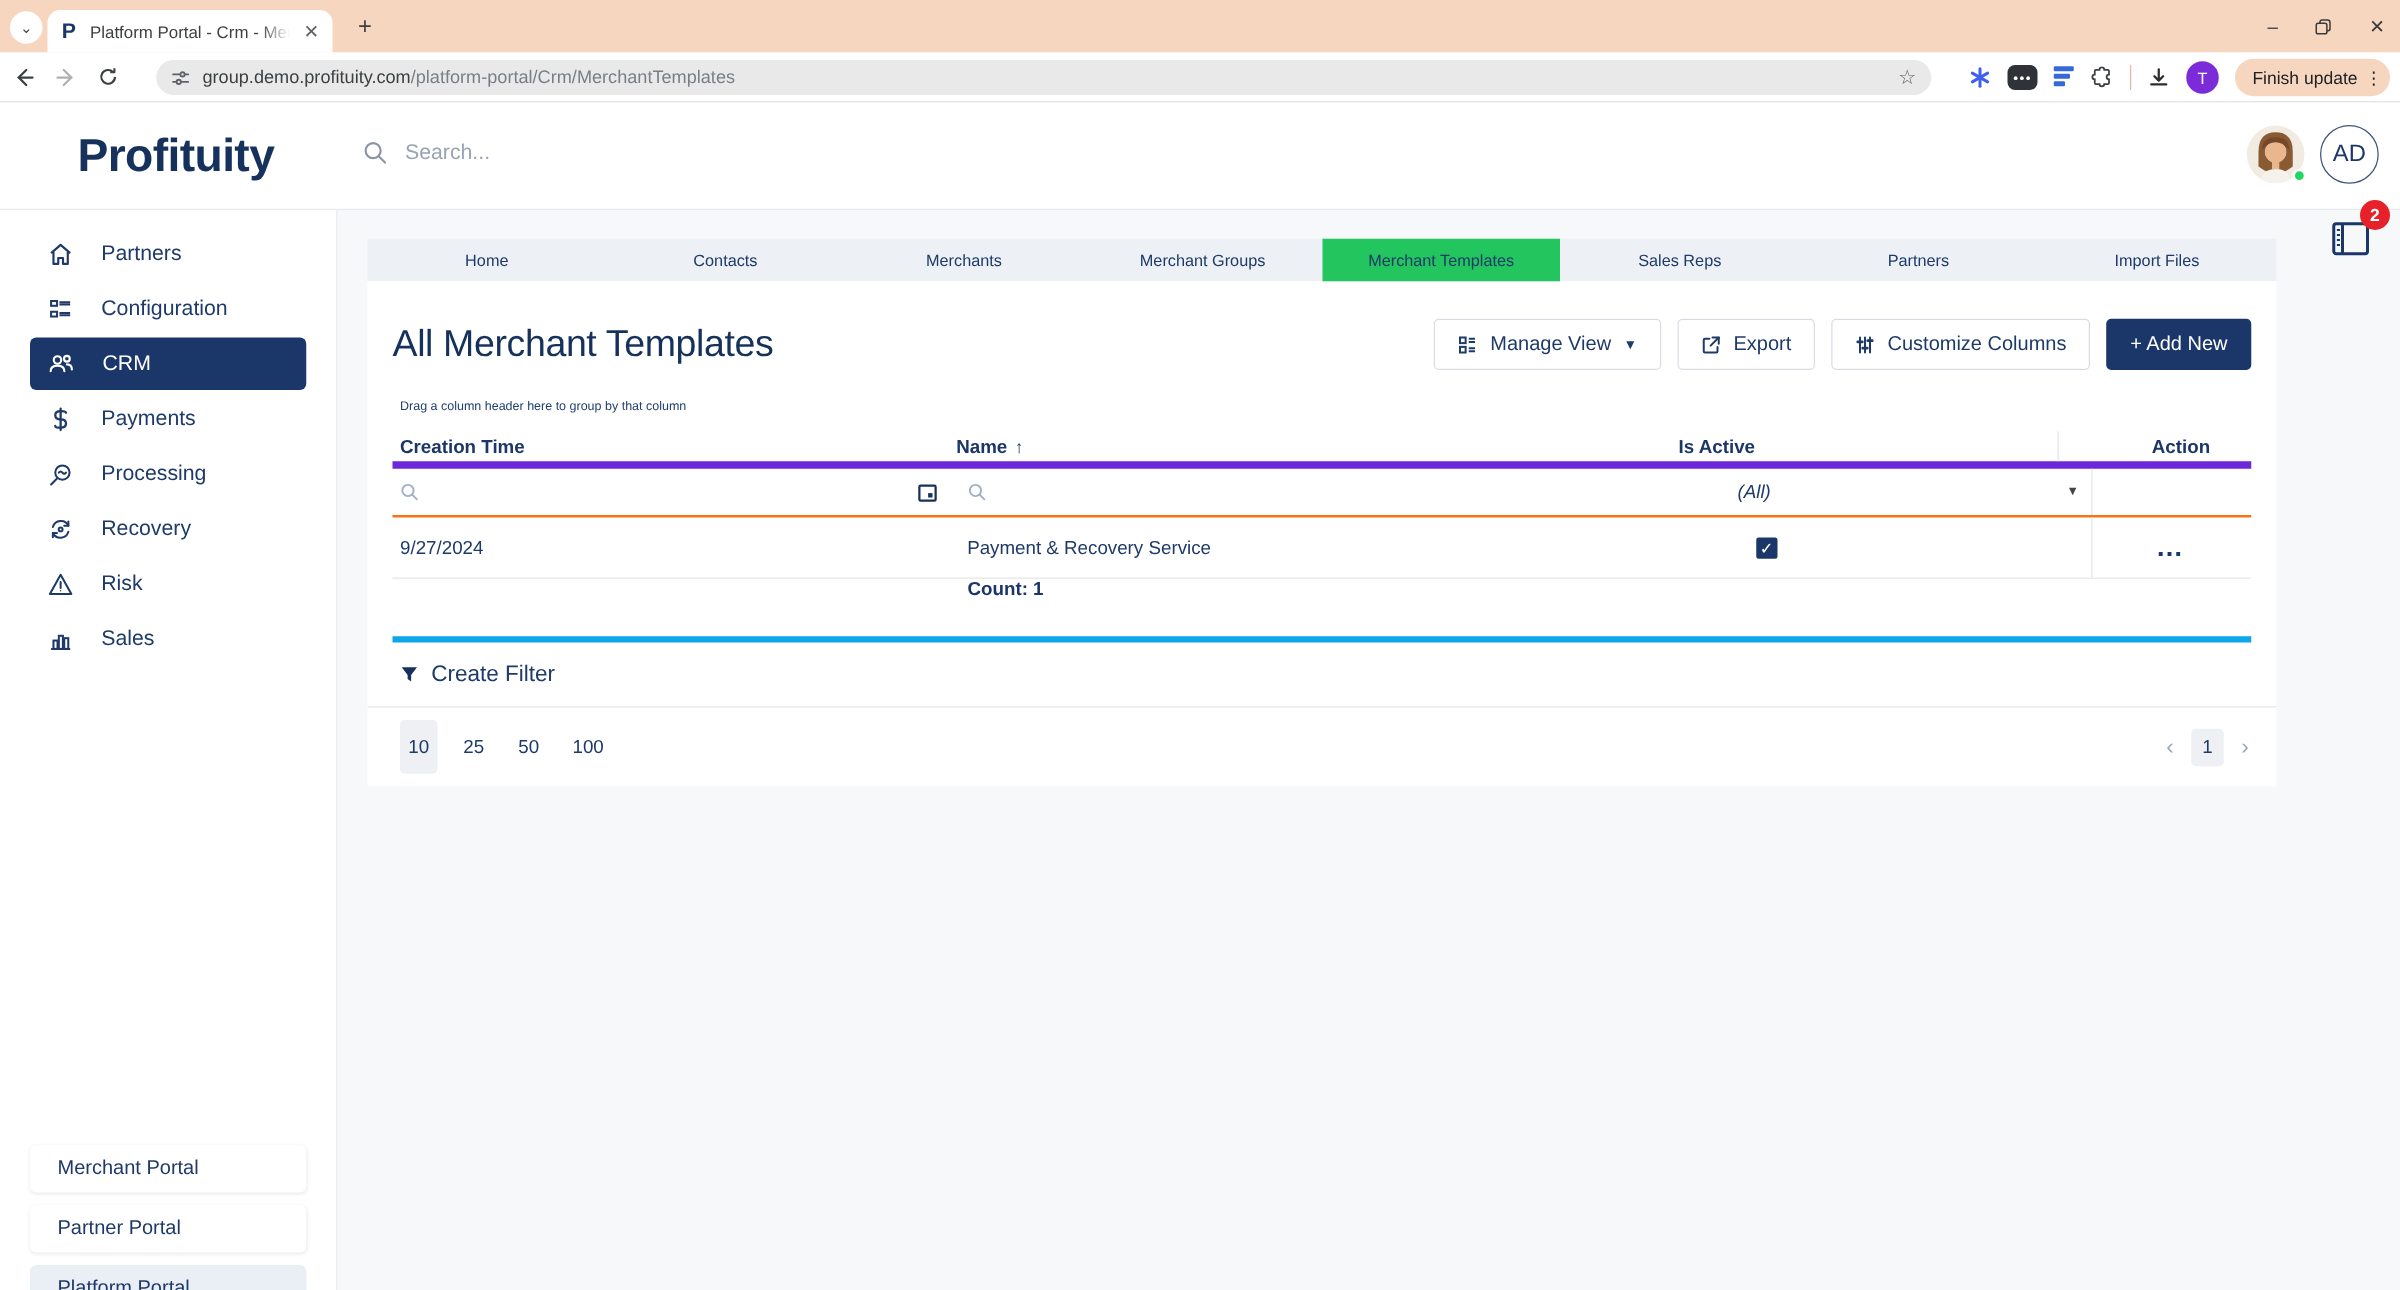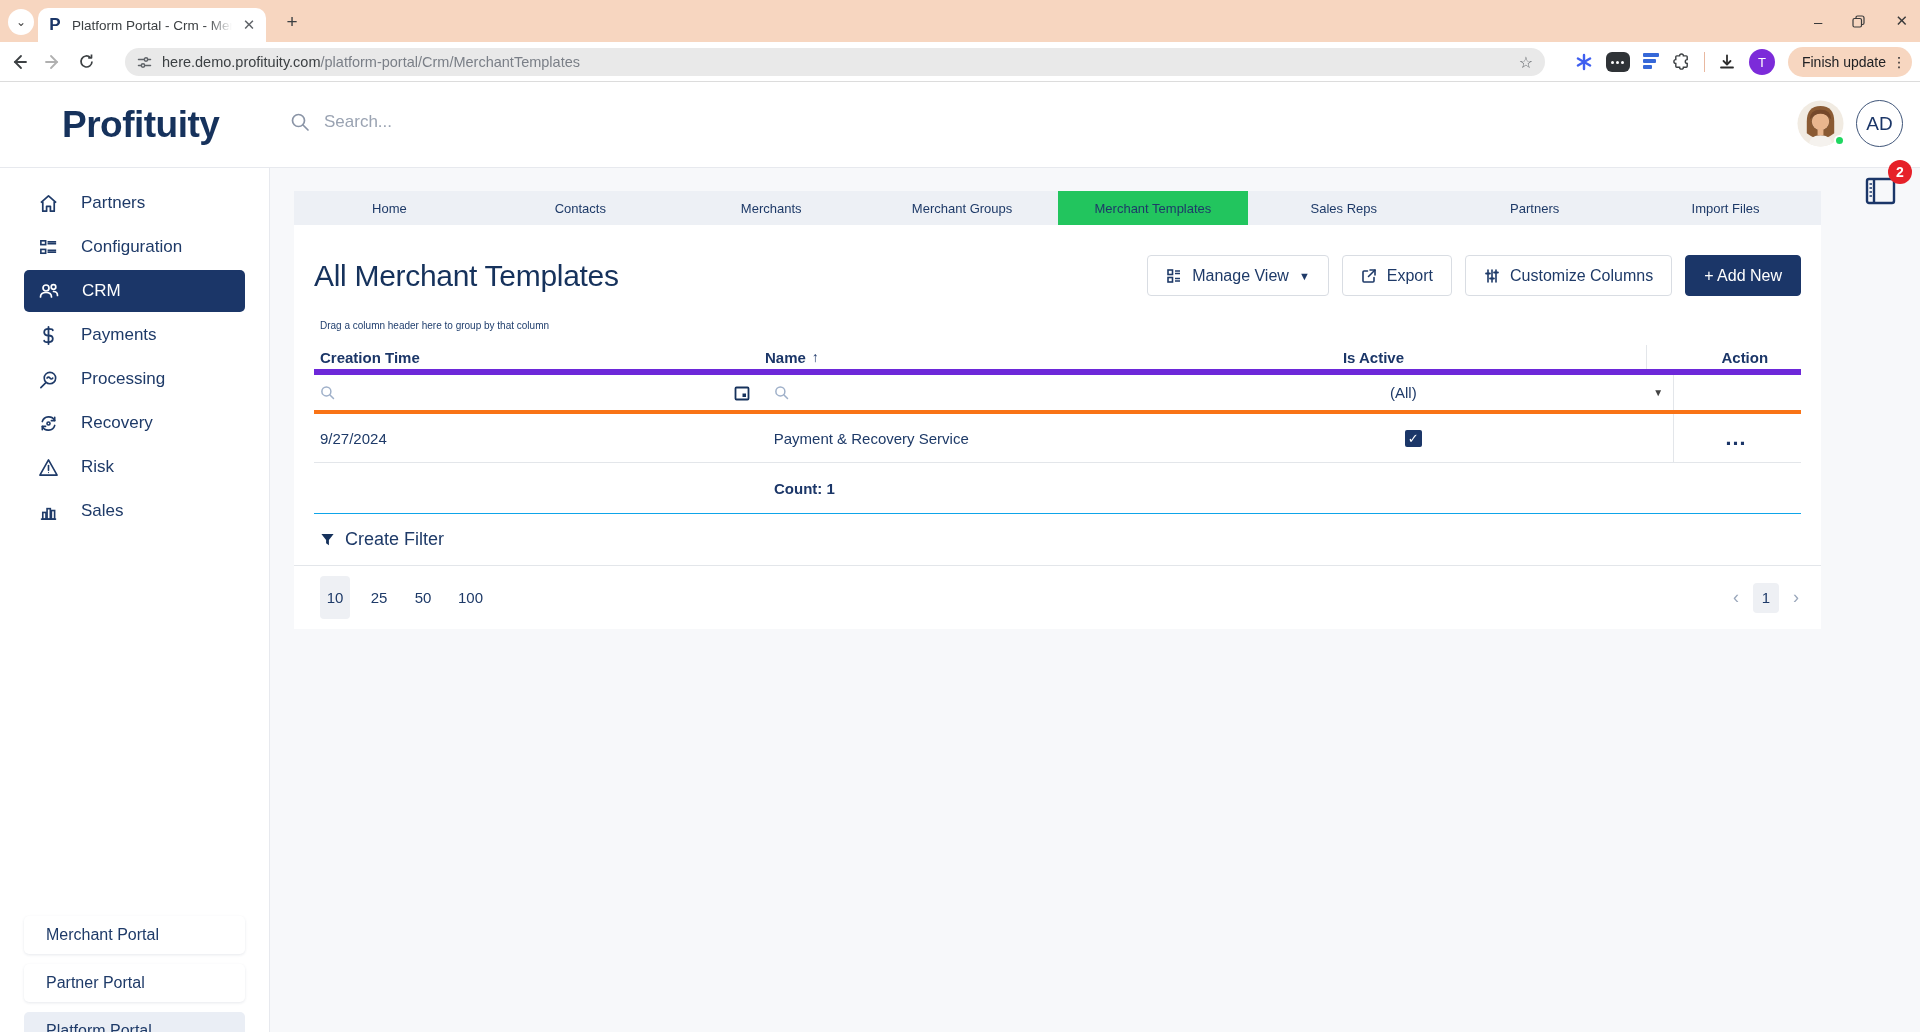--- a/index.html
+++ b/index.html
@@ -77,30 +77,30 @@
   .grid { margin:0 20px; }
   .grow { display:flex; align-items:center; }
   .c-ct { width:450px; padding-left:6px; }
   .c-name { width:390px; padding-left:10px; }
   .c-active { width:520px; text-align:center; justify-content:center; display:flex; align-items:center; }
   .c-action { width:127px; text-align:center; justify-content:center; display:flex; align-items:center; }
   .bl { border-left:1px solid #e3e6ea; align-self:stretch; }
   .grid-head { height:30px; border-bottom:6px solid #6d28d9; font-weight:bold; color:#1b3668; font-size:15px;gap:42px; }
   .grid-head .grow-cell { display:flex; align-items:center; gap:6px; }
   .sort-arrow { font-size:14px; font-weight:normal; }
-  .filter-row { height:39px; border-bottom:4px solid #f97316; }
+  .filter-row { height:39px; border-bottom:2px solid #f97316;font-style:italic; }
   .filter-cell { display:flex; align-items:center; gap:8px; }
   .spacer { flex:1; }
   .all-select { width:100%; display:flex; align-items:center; }
   .all-text { flex:1; text-align:center; font-size:15px; color:#1e3a68; }
   .dd-caret { font-size:10px; color:#444; padding-right:10px; }
   .data-row { height:49px; border-bottom:1px solid #e3e6ea; font-size:15px; color:#1e3a68; }
   .checkbox { width:17px; height:17px; background:#1b3668; border-radius:2px; color:#fff; font-size:13px; display:flex; align-items:center; justify-content:center; }
   .dots { color:#1b3668; font-size:22px; font-weight:bold; letter-spacing:4px; line-height:10px; }
-  .count-row { height:51px; display:flex; align-items:center; border-bottom:1px solid #0ea5e9; }
+  .count-row { height:51px; display:flex; align-items:flex-start; border-bottom:5px solid #0ea5e9; }
   .count-text { margin-left:460px; font-weight:bold; font-size:15px; color:#1b3668; }
   .filter-builder { height:52px; display:flex; align-items:center; gap:10px; padding-left:26px; border-bottom:1px solid #e3e6ea; color:#1e3a68; font-size:18px; cursor:pointer; }
   .pager { height:63px; display:flex; align-items:center; padding:0 22px 0 26px; }
   .psize { min-width:30px; height:43px; display:flex; align-items:center; justify-content:center; border-radius:4px; font-size:15px; color:#1e3a68; margin-right:14px; padding:0 6px; cursor:pointer; }
   .psize.sel { background:#eef0f4; }
   .pager-right { margin-left:auto; display:flex; align-items:center; gap:14px; }
   .pchev { color:#9aa7bb; font-size:18px; cursor:pointer; }
   .pnum { width:26px; height:30px; background:#eef0f4; border-radius:4px; display:flex; align-items:center; justify-content:center; font-size:15px; color:#1e3a68; }
 </style>
 </head>
@@ -148,21 +148,21 @@
   </div>
   <div class="url-bar">
     <svg width="15" height="15" viewBox="0 0 15 15" fill="none" stroke="#5f6368" stroke-width="1.5" stroke-linecap="round">
         <path d="M1.5 4.5 h5"></path>
         <circle cx="9" cy="4.5" r="1.7"></circle>
         <path d="M11 4.5 h2.5"></path>
         <path d="M13.5 10.5 h-5"></path>
         <circle cx="6" cy="10.5" r="1.7"></circle>
         <path d="M4 10.5 H1.5"></path>
       </svg>
-    <div class="url-text"><span>here.demo.profituity.com</span><span class="url-path">/platform-portal/Crm/MerchantTemplates</span></div>
+    <div class="url-text"><span>group.demo.profituity.com</span><span class="url-path">/platform-portal/Crm/MerchantTemplates</span></div>
     <div class="star">☆</div>
   </div>
   <div class="ext-area">
     <svg width="18" height="18" viewBox="0 0 18 18" stroke="#3f5ff0" stroke-width="2.4" stroke-linecap="round">
         <path d="M9 2 V16"></path>
         <path d="M2.9 5.5 L15.1 12.5"></path>
         <path d="M2.9 12.5 L15.1 5.5"></path>
       </svg>
     <div class="chat-ext">
         <i></i>

